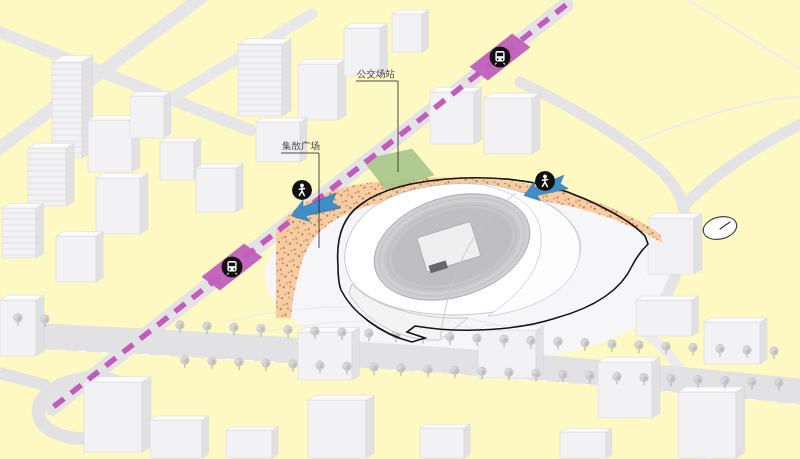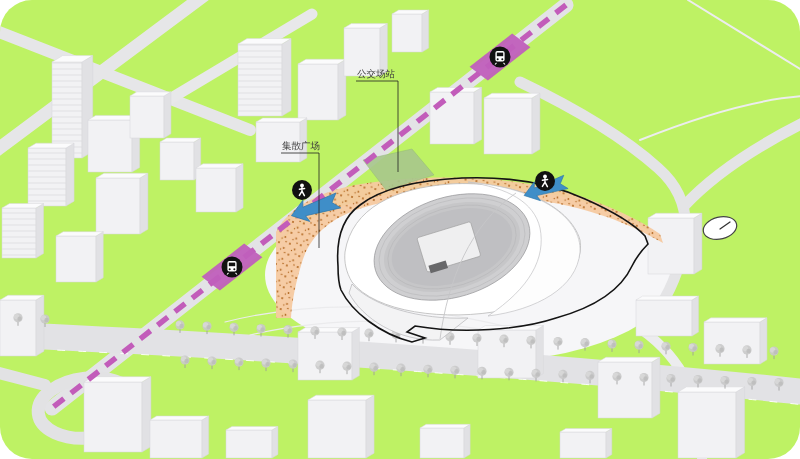--- a/index.html
+++ b/index.html
@@ -1,17 +1,17 @@
 <!DOCTYPE html>
 <html><head>
 <meta charset="utf-8">
 <style>
   html,body{margin:0;padding:0;background:#fff;}
-  .stage{position:relative;width:800px;height:459px;background:#bef264;overflow:hidden;
-         font-family:"DejaVu Sans","Liberation Sans",sans-serif;border-radius:32px;}
+  .stage{position:relative;width:800px;height:459px;background:#fef9c3;overflow:hidden;
+         font-family:"DejaVu Sans","Liberation Sans",sans-serif;}
   .stage svg{position:absolute;left:0;top:0;}
   text{font-family:"DejaVu Sans","Liberation Sans",sans-serif;font-size:9.5px;fill:#3a3a3a;}
 </style>
 </head>
 <body>
 
 <div class="stage">
 <svg id="scene" width="800" height="459" viewBox="0 0 800 459" xmlns="http://www.w3.org/2000/svg" xmlns:xlink="http://www.w3.org/1999/xlink">
   <defs>
     <pattern id="dots" width="11" height="11" patternUnits="userSpaceOnUse" patternTransform="rotate(8)">

